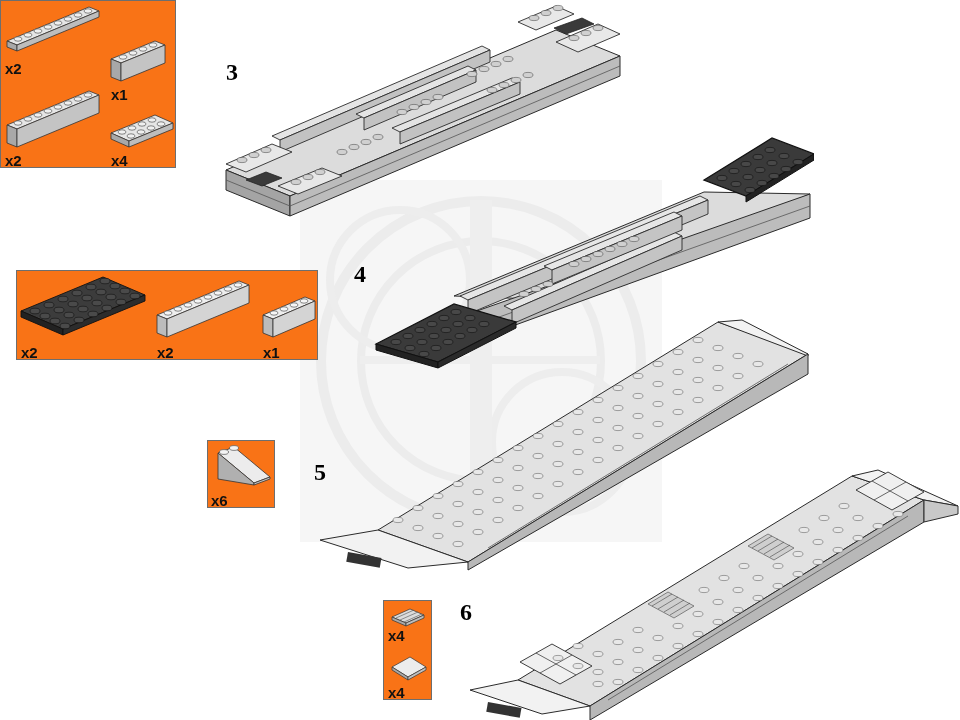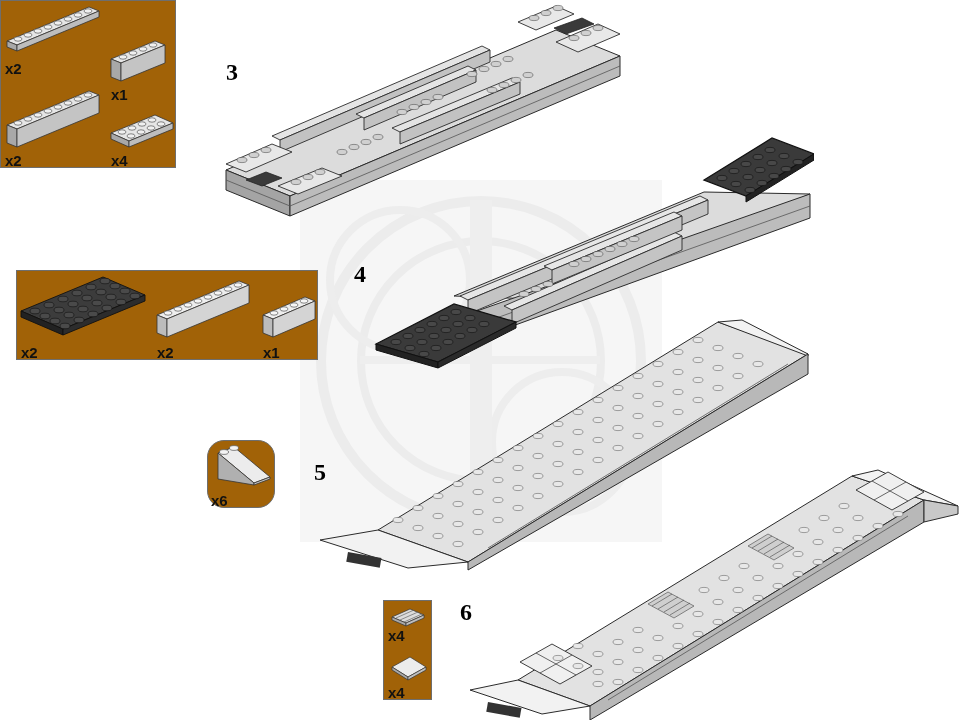--- a/index.html
+++ b/index.html
@@ -1,18 +1,18 @@
 <!DOCTYPE html>
 <html><head>
 <meta charset="utf-8">
 <style>
   html, body { margin:0; padding:0; background:#ffffff; }
   body { width:960px; height:720px; position:relative; overflow:hidden; font-family:"Liberation Sans", sans-serif; }
   .abs { position:absolute; }
-  .callout { position:absolute; border:1px solid #6e6e6e; background:#a16207; box-sizing:border-box; }
+  .callout { position:absolute; border:1px solid #6e6e6e; background:#f97316; box-sizing:border-box; }
   .qty { position:absolute; font-family:"Liberation Sans", sans-serif; font-weight:bold; font-size:15px; color:#111111; line-height:1; }
   .step-num { position:absolute; font-family:"Liberation Serif", serif; font-weight:bold; font-size:24px; color:#000000; line-height:1; }
   .watermark { position:absolute; left:300px; top:180px; width:362px; height:362px; }
   svg { display:block; }
   .part { position:absolute; }
 </style>
 </head>
 <body>
 
 <div class="watermark">
@@ -276,21 +276,21 @@
       <ellipse cx="96" cy="182" rx="5" ry="2.6"></ellipse>
     <ellipse cx="50" cy="218" rx="5" ry="2.6"></ellipse>
       <ellipse cx="62" cy="212" rx="5" ry="2.6"></ellipse>
       <ellipse cx="74" cy="206" rx="5" ry="2.6"></ellipse>
       <ellipse cx="86" cy="200" rx="5" ry="2.6"></ellipse>
       <ellipse cx="98" cy="194" rx="5" ry="2.6"></ellipse>
       <ellipse cx="110" cy="188" rx="5" ry="2.6"></ellipse>
   </g>
 </svg>
 
-<div class="callout" style="left:207px; top:440px; width:68px; height:68px;border-radius:17px;">
+<div class="callout" style="left:207px; top:440px; width:68px; height:68px;">
   <svg class="part" style="left:4px; top:2px;" width="62" height="44" viewBox="0 0 62 44">
     <polygon points="6,10 22,4 58,34 42,40" fill="#ececec" stroke="#333" stroke-width="0.8"></polygon>
     <polygon points="6,10 42,40 42,42 6,36" fill="#b0b0b0" stroke="#333" stroke-width="0.8"></polygon>
     <polygon points="42,40 58,34 58,36 42,42" fill="#c8c8c8" stroke="#333" stroke-width="0.8"></polygon>
     <g fill="#f4f4f4" stroke="#555" stroke-width="0.7">
       <ellipse cx="12" cy="9" rx="4.5" ry="2.4"></ellipse>
         <ellipse cx="22" cy="5" rx="4.5" ry="2.4"></ellipse>
     </g>
   </svg>
   <span class="qty" style="left:3px; top:52px;">x6</span>

